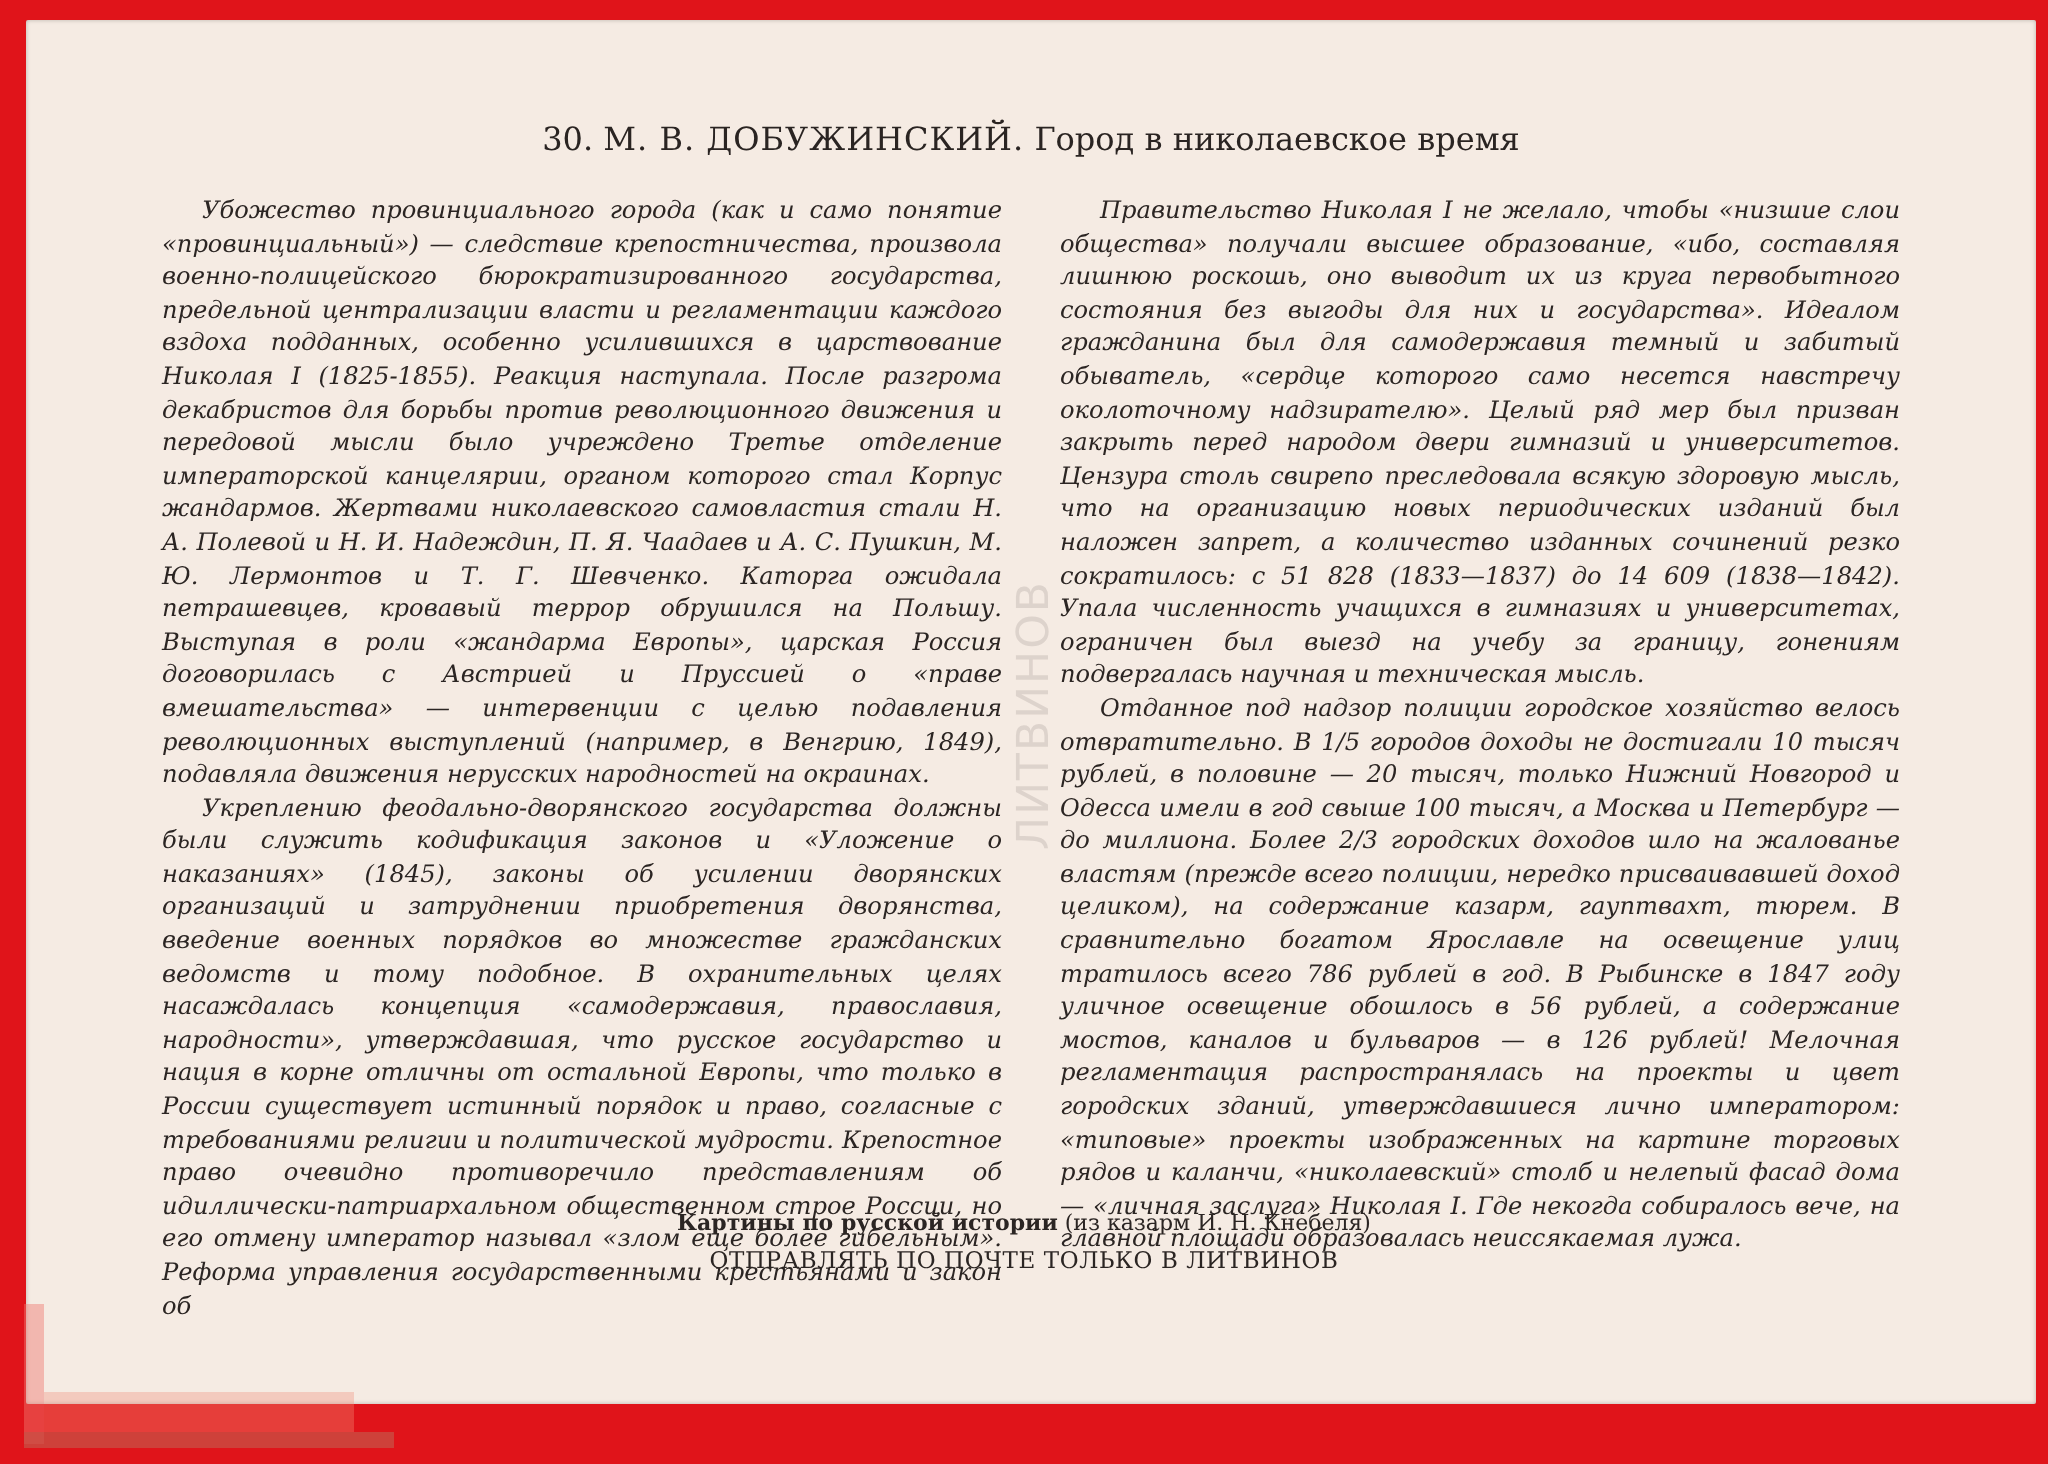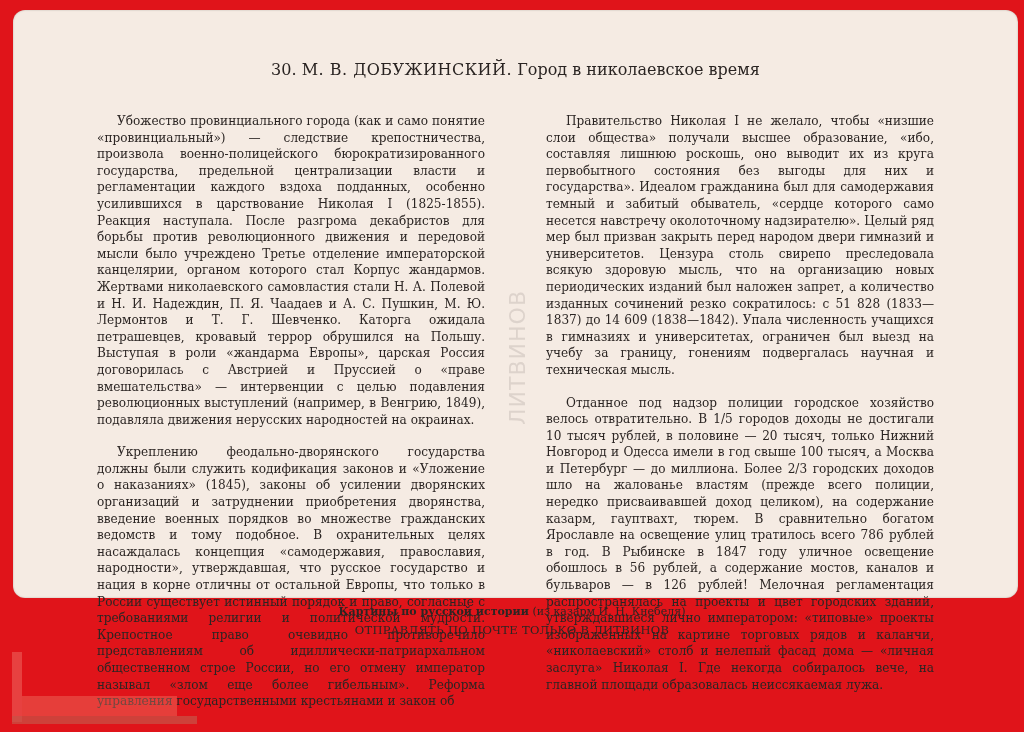--- a/index.html
+++ b/index.html
@@ -2,40 +2,40 @@
 <html><head>
 <meta charset="utf-8">
 <style>
   html, body { margin:0; padding:0; }
   body {
     width:1024px; height:732px; overflow:hidden;
     background:#e0141a;
     font-family: "DejaVu Serif", "Liberation Serif", serif;
   }
   .card {
-    position:absolute; left:13px; top:10px; width:1005px; height:588px;
+    position:absolute; left:13px; top:10px; width:1005px; height:692px;
     background:#f5ebe3;
-    border-radius:12px;
+    border-radius:1px;
     box-shadow: inset 0 0 2px rgba(0,0,0,0.25);
   }
   .title {
     position:absolute; left:0; right:0; top:50px;
     text-align:center; font-size:16px; color:#2a2422;
     font-family: "DejaVu Serif", serif;
   }
   .title .caps { letter-spacing:0.5px; }
   .col {
     position:absolute; top:97px; width:420px;
     font-size:12.1px; line-height:16.6px; color:#2b2523;
     text-align:justify;
     font-family: "DejaVu Serif", serif;
   }
   .col.left { left:81px; }
   .col.right { left:530px; }
-  .col p { margin:16px; text-indent:20px; }
+  .col p { margin:0; text-indent:20px;font-style:italic; }
   .col p.noindent { text-indent:0; }
   .footer {
     position:absolute; left:0; right:0; top:604px;
     text-align:center; color:#2b2523;
     font-size:11px; line-height:16px;
     font-family: "DejaVu Serif", serif;
   }
   .footer .bold { font-weight:bold; }
   .footer .send { font-size:11.5px; letter-spacing:0.3px; margin-top:2px; }
   .watermark {

